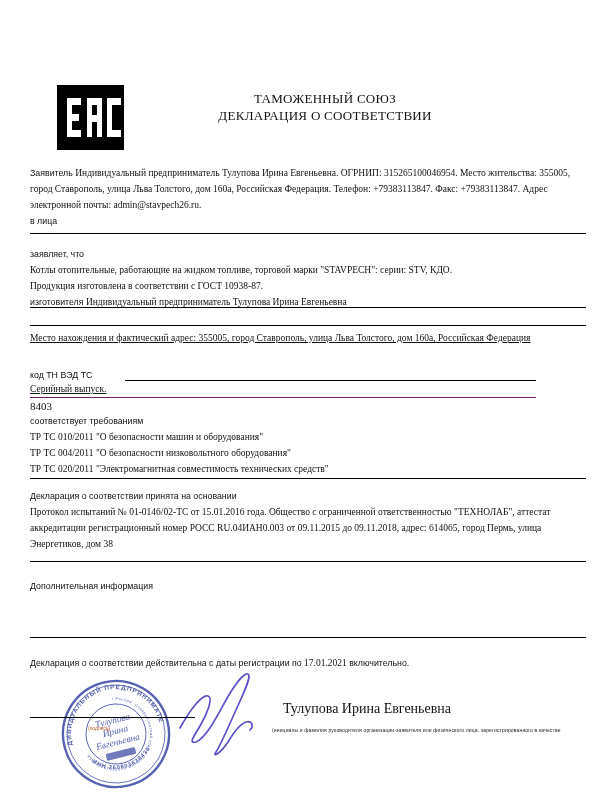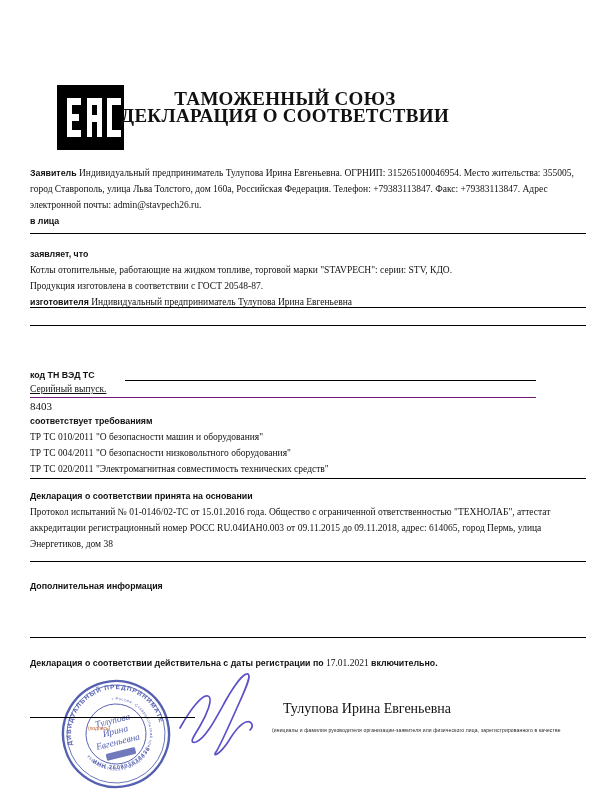--- a/index.html
+++ b/index.html
@@ -2,26 +2,26 @@
 <html><head>
 <meta charset="utf-8">
 <style>
   html,body{margin:0;padding:0;background:#e8e8e8;}
   .page{
     position:relative;width:616px;height:802px;margin:0 auto;
     background:#ffffff;overflow:hidden;
     font-family:"Liberation Serif","DejaVu Serif",serif;color:#111;
   }
   .para{position:absolute;left:30px;width:556px;font-size:9.5px;line-height:16px;}
-  .lb{font-family:"Liberation Sans","DejaVu Sans",sans-serif;font-weight:700;font-size:8.8px;}
+  .lb{font-family:"Liberation Sans","DejaVu Sans",sans-serif;font-weight:400;font-size:8.8px;}
   .tx{font-size:9.5px;}
   .rule{position:absolute;left:30px;width:556px;border-top:1.2px solid #000;height:0;}
   .title{
     position:absolute;left:0;top:90px;width:570px;text-align:center;
-    font-weight:700;font-size:19px;line-height:17px;letter-spacing:.3px;
+    font-weight:400;font-size:13px;line-height:17px;letter-spacing:.3px;padding-left:40px;
   }
   .addr{position:absolute;left:30px;top:333px;width:556px;font-size:9.5px;text-decoration:underline;}
   .tnved-label{position:absolute;left:30px;top:370px;}
   .tnved-line{position:absolute;left:125px;top:368px;width:411px;height:12px;border-bottom:1px solid #000;}
   .serial{position:absolute;left:30px;top:384px;width:506px;height:13px;border-bottom:1px solid #701a75;font-size:9.5px;text-decoration:underline;}
   .code{position:absolute;left:30px;top:400px;font-size:11px;}
   .sig-line{position:absolute;left:30px;top:717px;width:165px;border-top:1.4px solid #000;height:0;z-index:6;}
   .sig-caption{position:absolute;left:88px;top:725px;font-size:5px;z-index:7;font-family:"Liberation Sans",sans-serif;}
   .signer-name{position:absolute;left:283px;top:701px;font-size:14px;}
   .signer-caption{position:absolute;left:272px;top:727px;font-size:5px;white-space:nowrap;color:#222;letter-spacing:.15px;font-family:"Liberation Sans",sans-serif;}
@@ -60,28 +60,29 @@
     <span class="lb">Заявитель</span>
     <span class="tx">Индивидуальный предприниматель Тулупова Ирина Евгеньевна.  ОГРНИП: 315265100046954. Место жительства: 355005, город Ставрополь, улица Льва Толстого, дом 160а, Российская Федерация. Телефон: +79383113847. Факс: +79383113847. Адрес электронной почты: admin@stavpech26.ru.</span><br>
     <span class="lb">в лица</span>
   </div>
 
   <div class="rule" style="top:233px"></div>
 
   <div class="para" style="top:246px">
     <span class="lb">заявляет, что</span><br>
     <span class="tx">Котлы отопительные, работающие на жидком топливе, торговой марки "STAVPECH": серии: STV, КДО.</span><br>
-    <span class="tx">Продукция изготовлена в соответствии с ГОСТ 20548-87.</span><br>
+    <span class="tx">Продукция изготовлена в соответствии с ГОСТ 10938-87.</span><br>
     <span class="lb">изготовителя</span>
     <span class="tx">Индивидуальный предприниматель Тулупова Ирина Евгеньевна</span>
   </div>
 
   <div class="rule" style="top:307px"></div>
   <div class="rule" style="top:325px"></div>
 
+  <div class="addr">Место нахождения и фактический адрес: 355005, город Ставрополь, улица Льва Толстого, дом 160а, Российская Федерация</div>
   <div class="tnved-label lb">код ТН ВЭД ТС</div>
   <div class="tnved-line"></div>
   <div class="serial">Серийный выпуск.</div>
   <div class="code">8403</div>
 
   <div class="para" style="top:413px">
     <span class="lb">соответствует требованиям</span><br>
     <span class="tx">ТР ТС 010/2011 "О безопасности машин и оборудования"</span><br>
     <span class="tx">ТР ТС 004/2011 "О безопасности низковольтного оборудования"</span><br>
     <span class="tx">ТР ТС 020/2011 "Электромагнитная совместимость технических средств"</span>

